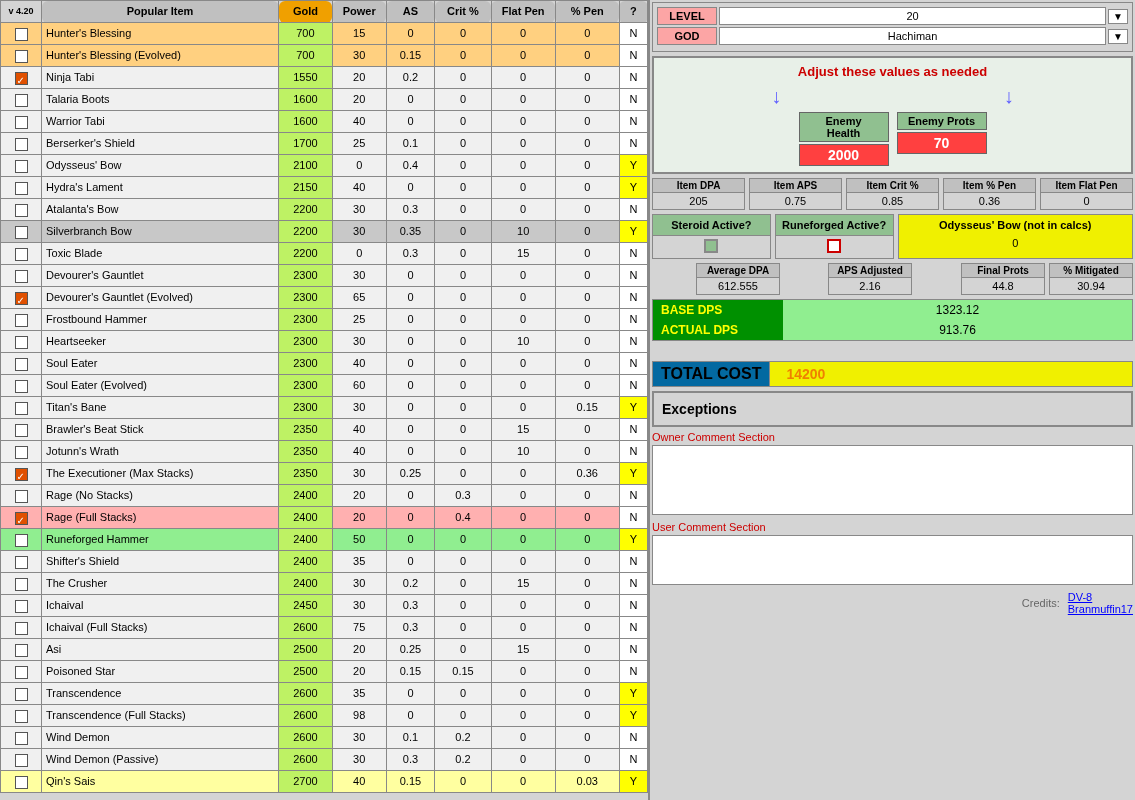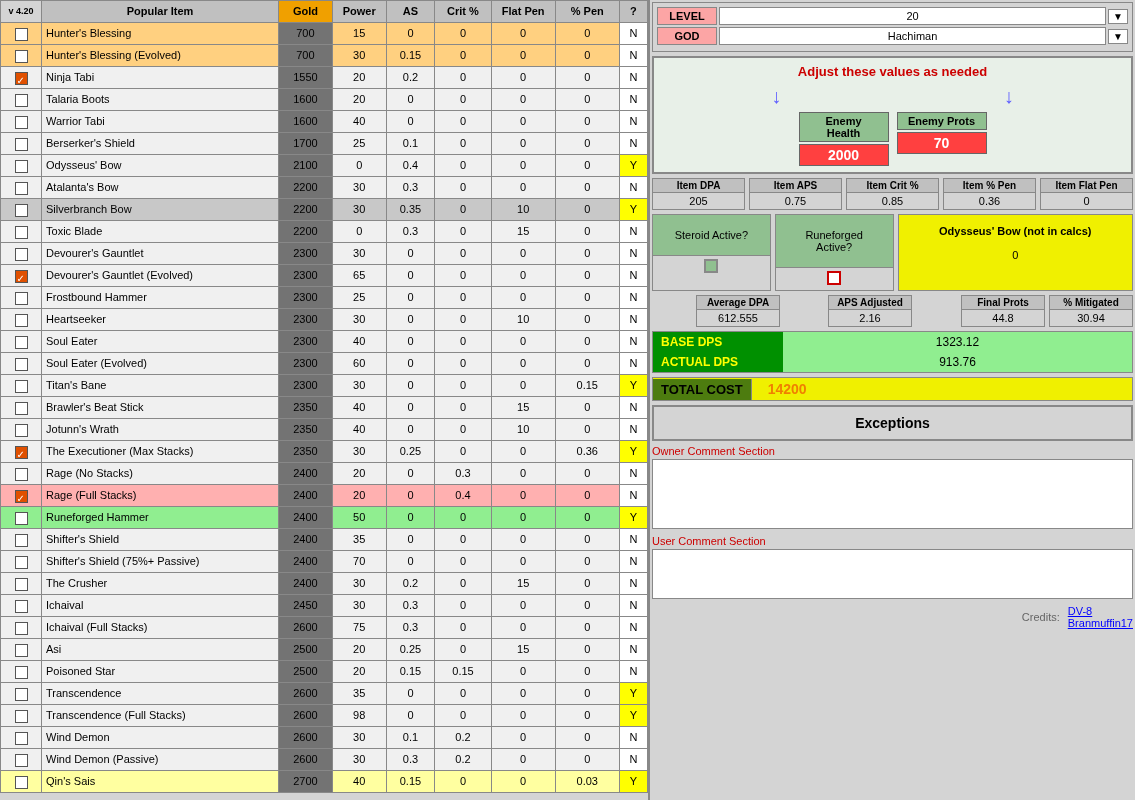--- a/index.html
+++ b/index.html
@@ -8,35 +8,35 @@
     .main-container { display: flex; width: 1135px; height: 800px; }
     
     
     .left-panel { width: 650px; height: 800px; overflow-y: auto; border-right: 2px solid #888; }
     
     table.item-table { border-collapse: collapse; width: 100%; }
     table.item-table th, table.item-table td { border: 1px solid #888; padding: 1px 3px; white-space: nowrap; text-align: center; height: 19px; line-height: 19px; }
     table.item-table th { background: #c0c0c0; font-weight: bold; font-size: 11px; }
     table.item-table td.item-name { text-align: left; padding-left: 4px; }
     
-    .header-row th { background: #d4d4d4; }
+    .header-row th { background: #d4d4d4; border-radius: 6px; }
     .header-row th.popular { background: #c0c0c0; }
     .header-row th.gold-h { background: #f0a000; color: #000; }
     
     .col-check { width: 22px; }
     .col-name { width: 185px; }
     .col-gold { width: 42px; background-color: #f0c040; }
     .col-power { width: 42px; }
     .col-as { width: 38px; }
     .col-crit { width: 44px; }
     .col-fpen { width: 50px; }
     .col-ppen { width: 50px; }
     .col-q { width: 22px; }
     
-    .gold-cell { background-color: #737373; color: #000; }
+    .gold-cell { background-color: #bef264; color: #000; }
     .q-y { background-color: #ffff00; color: #000; }
     .q-n { background-color: #ffffff; color: #000; }
     
     .row-orange { background-color: #ffd080; }
     .row-light { background-color: #f0f0f0; }
     .row-pink { background-color: #ffb0b0; }
     .row-green { background-color: #90ee90; }
     .row-gray { background-color: #c8c8c8; }
     .row-yellow { background-color: #ffffa0; }
     
@@ -57,44 +57,44 @@
     .adj-label { background: #90c090; border: 1px solid #666; padding: 2px 8px; font-weight: bold; font-size: 11px; width: 90px; }
     .adj-val { background: #ff4040; color: #ffffff; font-weight: bold; font-size: 14px; border: 1px solid #666; padding: 2px 6px; width: 90px; text-align: center; }
     
     .stats-row { display: flex; gap: 4px; margin-bottom: 4px; }
     .stat-block { border: 1px solid #888; background: #d4d4d4; text-align: center; flex: 1; }
     .stat-label { background: #c0c0c0; border-bottom: 1px solid #888; padding: 1px 11px; font-size: 10px; font-weight: bold; }
     .stat-val { padding: 2px; font-size: 11px; }
     
     .steroid-row { display: flex; gap: 4px; margin-bottom: 4px; align-items: stretch; }
     .steroid-block { border: 1px solid #888; background: #d4d4d4; flex: 1; text-align: center; }
-    .steroid-label { background: #90c090; border-bottom: 1px solid #888; padding: 14px; font-weight: normal; font-size: 11px; }
+    .steroid-label { background: #90c090; border-bottom: 1px solid #888; padding: 4px; font-weight: bold; font-size: 11px; }
     .steroid-val { padding: 3px; }
     .cb-orange { width: 14px; height: 14px; border: 2px solid #888; background: #90c090; display: inline-block; }
     .cb-red-empty { width: 14px; height: 14px; border: 2px solid #c00; background: white; display: inline-block; }
     .odysseus-block { border: 1px solid #888; background: #f0f000; text-align: center; flex: 2; }
-    .odysseus-label { padding: 10px; font-weight: bold; font-size: 11px; }
+    .odysseus-label { padding: 4px; font-weight: bold; font-size: 11px; }
     .odysseus-val { padding: 2px; background: #f0f000; }
     
     .dpa-row { display: flex; gap: 4px; margin-bottom: 4px; }
     .dpa-block { border: 1px solid #888; background: #d4d4d4; flex: 1; text-align: center; margin-left: 44px; }
     .dpa-label { background: #c0c0c0; border-bottom: 1px solid #888; padding: 1px 2px; font-size: 10px; font-weight: bold; }
     .dpa-val { padding: 2px; font-size: 11px; }
     .final-block { border: 1px solid #888; background: #d4d4d4; flex: 1; text-align: center; }
     
-    .dps-section { border: 1px solid #888; margin-bottom: 4px; }
+    .dps-section { border: 1px solid #888; margin-bottom: 20px; }
     .dps-row { display: flex; }
     .dps-label { background: #009000; color: #ffff00; font-weight: bold; padding: 3px 8px; width: 130px; font-size: 12px; }
     .dps-val { background: #90ee90; padding: 3px 8px; flex: 1; text-align: center; font-size: 12px; }
     
     .total-cost-row { display: flex; align-items: center; gap: 4px; margin-bottom: 4px; border: 1px solid #888; background: #f0f000; }
-    .tc-label { background: #4d7c0f; font-weight: bold; padding: 3px 8px; font-size: 13px; border-right: 1px solid #888; }
+    .tc-label { background: #0369a1; font-weight: bold; padding: 3px 8px; font-size: 16px; border-right: 1px solid #888; }
     .tc-val { color: #f08000; font-weight: bold; font-size: 14px; padding: 3px 12px; }
     
-    .exceptions-btn { border: 2px solid #888; background: #d4d4d4; text-align: center; padding: 8px; margin-bottom: 4px; font-size: 14px; font-weight: bold; cursor: pointer; }
+    .exceptions-btn { border: 2px solid #888; background: #d4d4d4; text-align: left; padding: 8px; margin-bottom: 4px; font-size: 14px; font-weight: bold; cursor: pointer; }
     
     .comment-section { margin-bottom: 4px; }
     .comment-label { color: #cc0000; font-size: 11px; margin-bottom: 2px; }
     .comment-box { border: 1px solid #888; background: white; width: 100%; height: 70px; resize: none; font-size: 11px; padding: 2px; }
     
     .credits-section { display: flex; justify-content: flex-end; align-items: center; gap: 8px; margin-top: 4px; font-size: 11px; }
     .credits-label { color: #666; }
     .credit-link { color: #0000ff; text-decoration: underline; cursor: pointer; display: block; }
     
     .level-god-block { border: 1px solid #888; background: #d4d4d4; padding: 4px; margin-bottom: 4px; }
@@ -196,20 +196,31 @@
             <td class="gold-cell">2100</td>
             <td>0</td>
             <td>0.4</td>
             <td>0</td>
             <td>0</td>
             <td>0</td>
             <td class="q-y">Y</td>
           </tr>
           <tr class="row-light">
             <td class="checkbox-cell"><span class="cb"></span></td>
+            <td class="item-name">Hydra's Lament</td>
+            <td class="gold-cell">2150</td>
+            <td>40</td>
+            <td>0</td>
+            <td>0</td>
+            <td>0</td>
+            <td>0</td>
+            <td class="q-y">Y</td>
+          </tr>
+          <tr class="row-light">
+            <td class="checkbox-cell"><span class="cb"></span></td>
             <td class="item-name">Atalanta's Bow</td>
             <td class="gold-cell">2200</td>
             <td>30</td>
             <td>0.3</td>
             <td>0</td>
             <td>0</td>
             <td>0</td>
             <td class="q-n">N</td>
           </tr>
           <tr class="row-gray">
@@ -375,31 +386,20 @@
             <td>0</td>
             <td>0</td>
             <td>0</td>
             <td class="q-y">Y</td>
           </tr>
           <tr class="row-light">
             <td class="checkbox-cell"><span class="cb"></span></td>
             <td class="item-name">Shifter's Shield</td>
             <td class="gold-cell">2400</td>
             <td>35</td>
-            <td>0</td>
-            <td>0</td>
-            <td>0</td>
-            <td>0</td>
-            <td class="q-n">N</td>
-          </tr>
-          <tr class="row-light">
-            <td class="checkbox-cell"><span class="cb"></span></td>
-            <td class="item-name">Shifter's Shield (75%+ Passive)</td>
-            <td class="gold-cell">2400</td>
-            <td>70</td>
             <td>0</td>
             <td>0</td>
             <td>0</td>
             <td>0</td>
             <td class="q-n">N</td>
           </tr>
           <tr class="row-light">
             <td class="checkbox-cell"><span class="cb"></span></td>
             <td class="item-name">The Crusher</td>
             <td class="gold-cell">2400</td>

